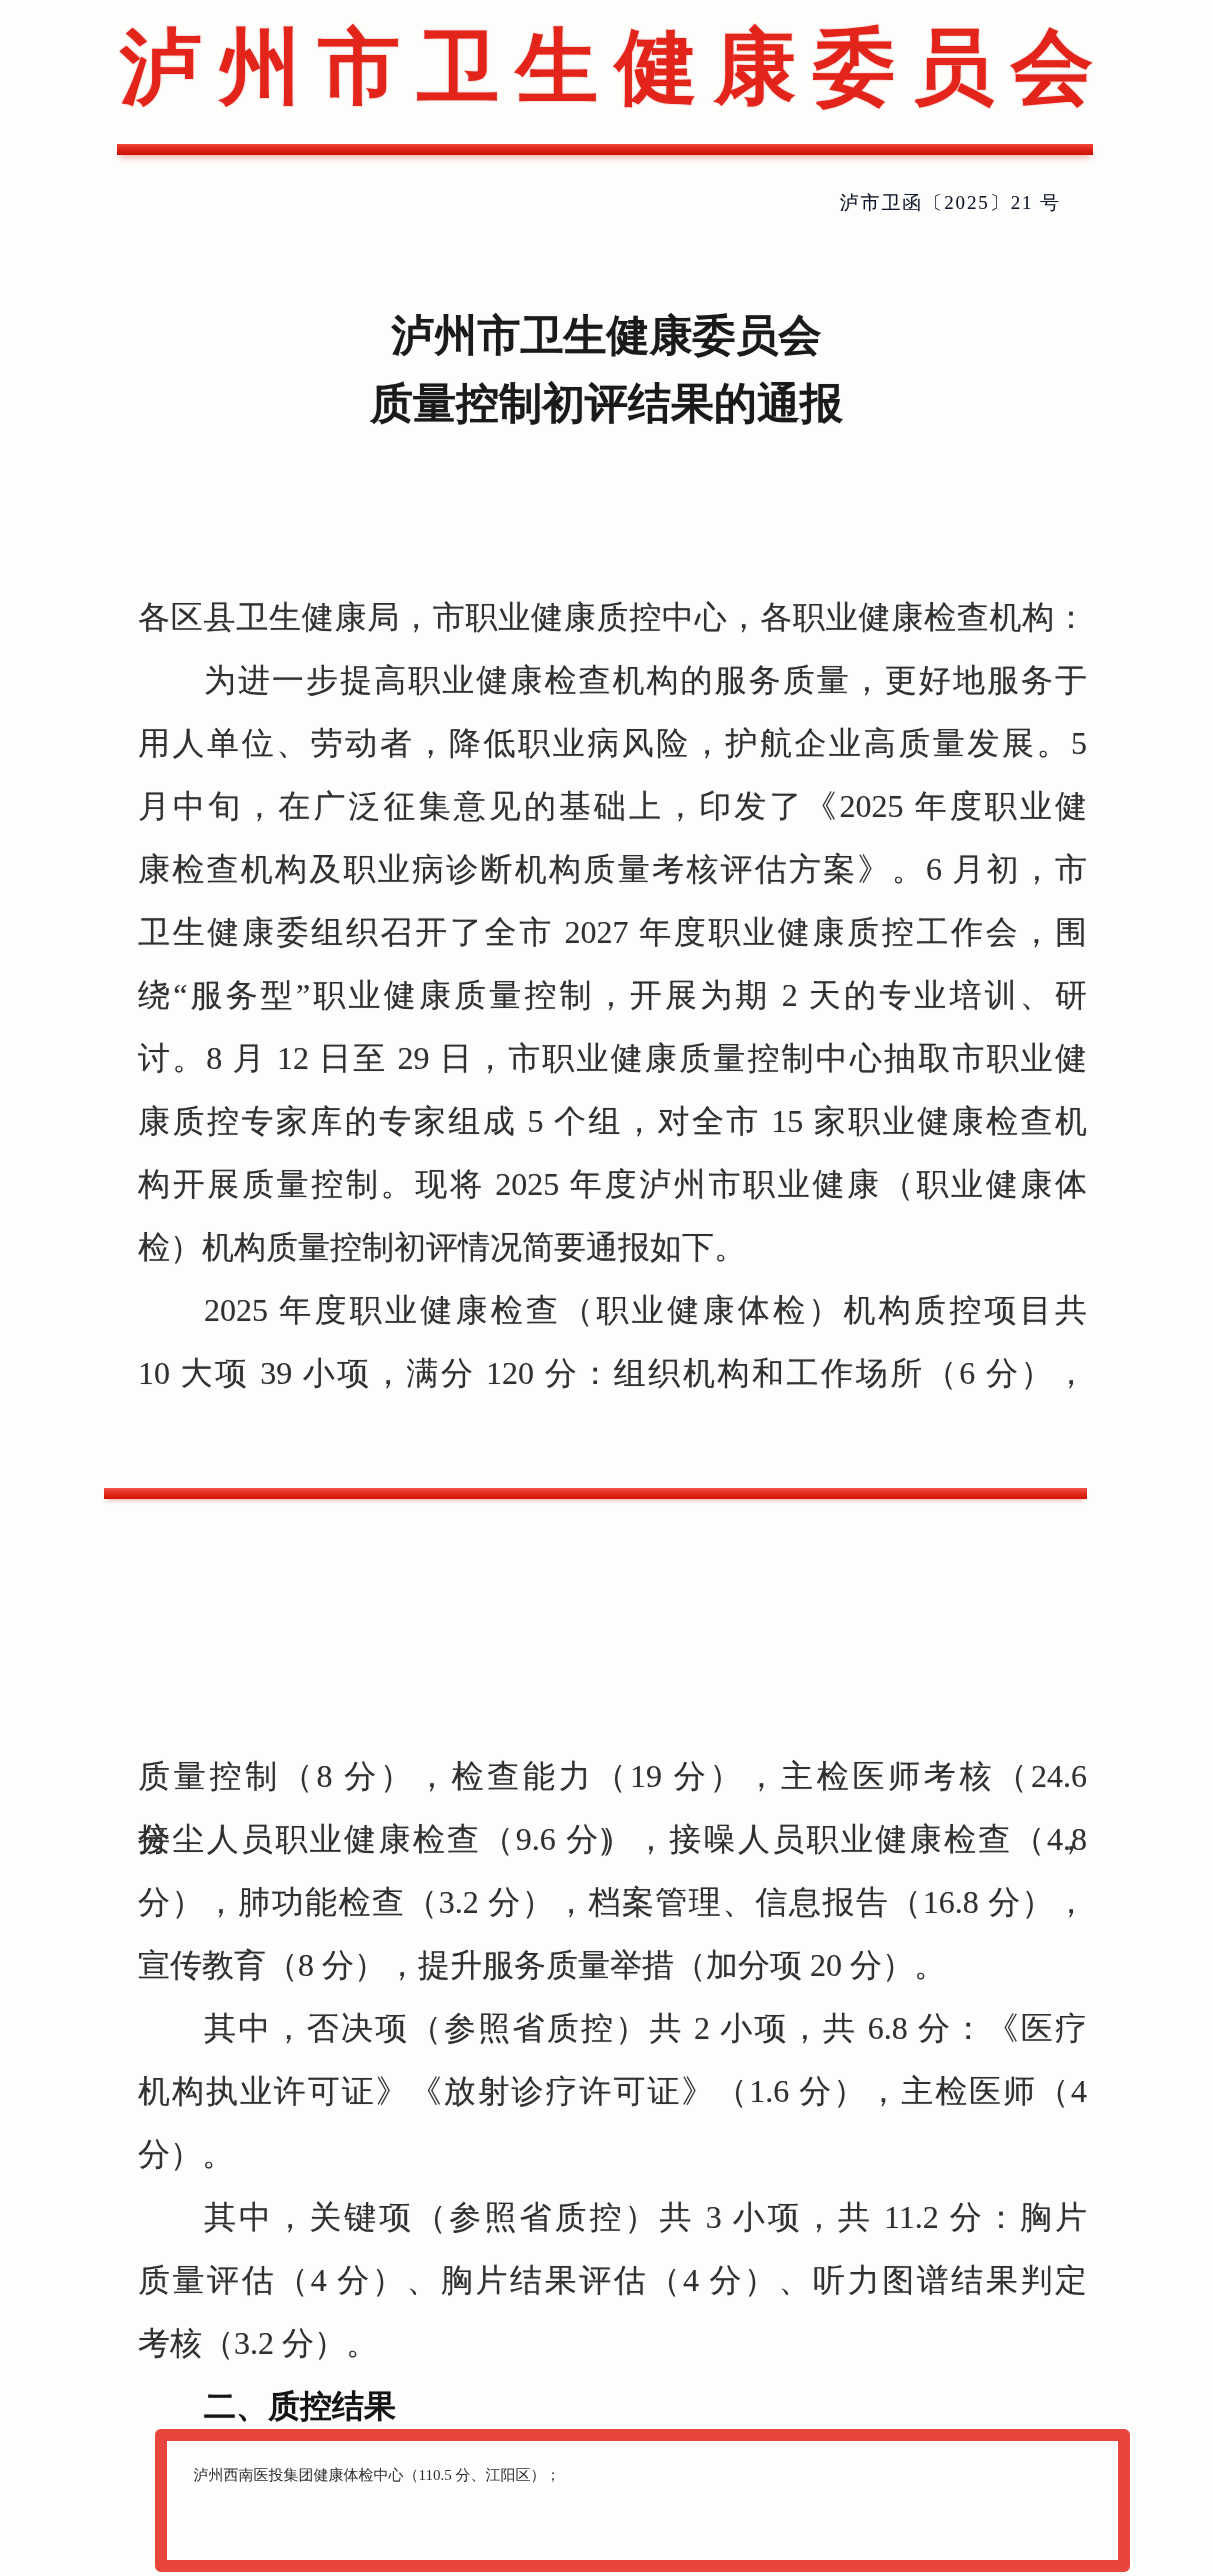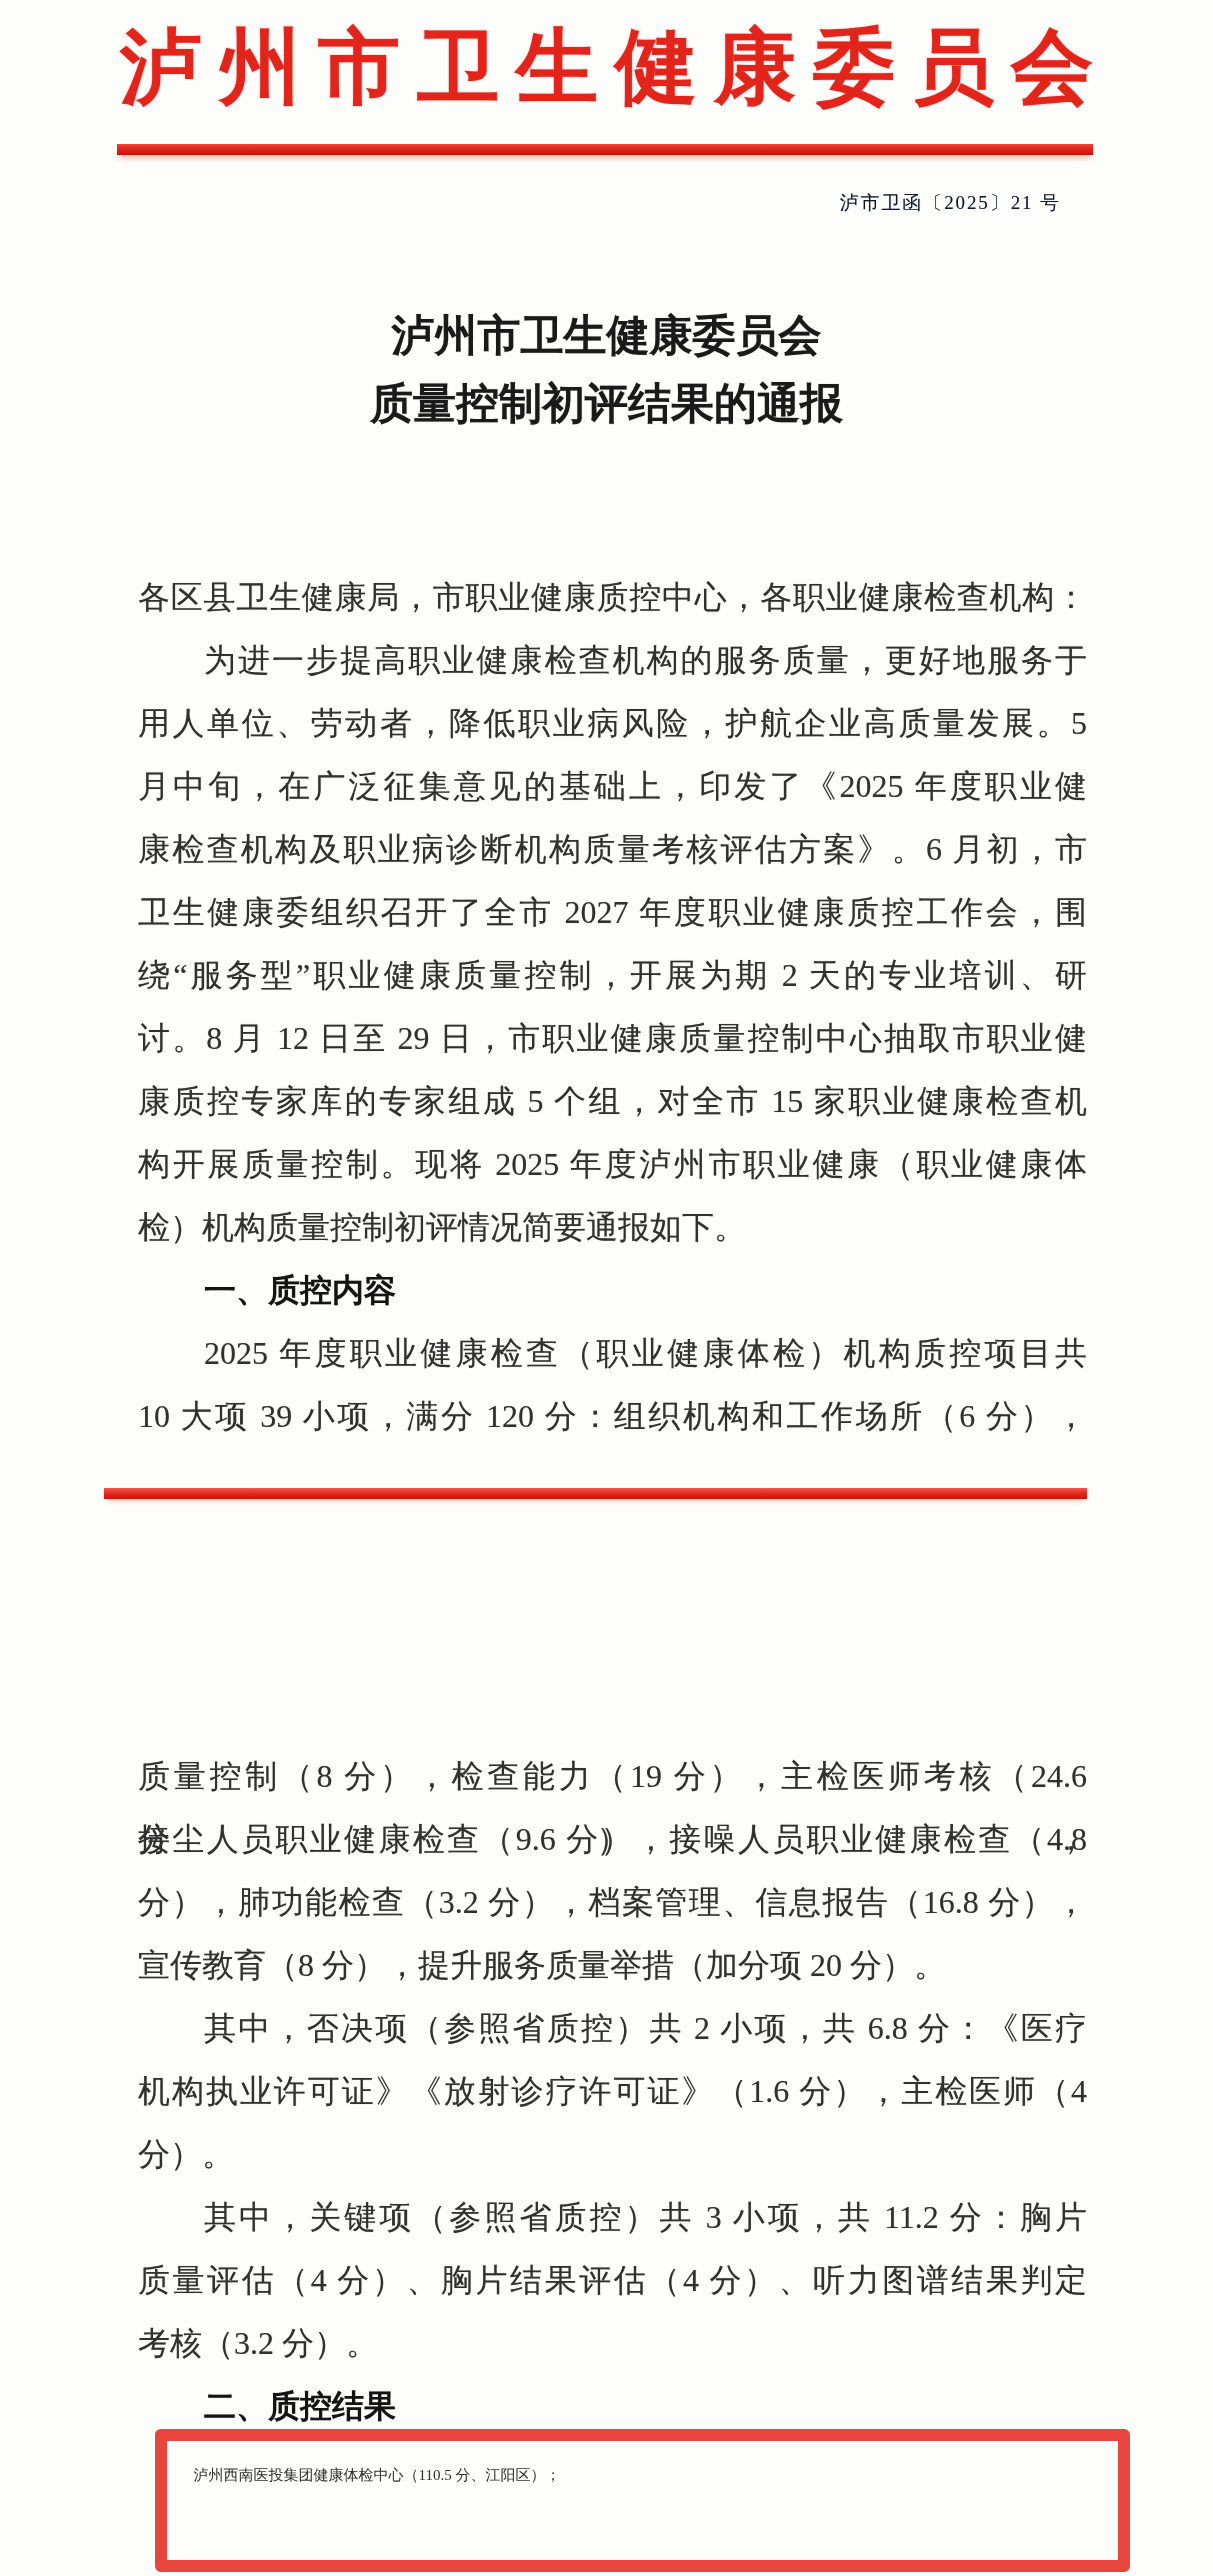--- a/index.html
+++ b/index.html
@@ -48,21 +48,21 @@
     position:absolute;top:302px;left:38px;width:1137px;
     text-align:center;font-weight:700;
     font-size:43px;line-height:68px;color:#1a1a1a;
     text-shadow:0 0 0.9px rgba(20,20,20,.4);
   }
   .body-block{
     position:absolute;left:138px;width:949px;
     font-size:32px;color:#303030;
     text-shadow:0 0 0.9px rgba(48,48,48,.38);
   }
-  .body-page1{top:566px;}
+  .body-page1{top:586px;}
   .body-page2{top:1745px;}
   .line{
     height:63px;line-height:63px;
     white-space:nowrap;
   }
   .line.stretch{
     text-align:justify;
     text-align-last:justify;
     text-justify:inter-character;
     white-space:normal;
@@ -98,21 +98,20 @@
     <div class="line stretch indent">为进一步提高职业健康检查机构的服务质量，更好地服务于</div>
     <div class="line stretch">用人单位、劳动者，降低职业病风险，护航企业高质量发展。5</div>
     <div class="line stretch">月中旬，在广泛征集意见的基础上，印发了《2025 年度职业健</div>
     <div class="line stretch">康检查机构及职业病诊断机构质量考核评估方案》。6 月初，市</div>
     <div class="line stretch">卫生健康委组织召开了全市 2027 年度职业健康质控工作会，围</div>
     <div class="line stretch">绕“服务型”职业健康质量控制，开展为期 2 天的专业培训、研</div>
     <div class="line stretch">讨。8 月 12 日至 29 日，市职业健康质量控制中心抽取市职业健</div>
     <div class="line stretch">康质控专家库的专家组成 5 个组，对全市 15 家职业健康检查机</div>
     <div class="line stretch">构开展质量控制。现将 2025 年度泸州市职业健康（职业健康体</div>
     <div class="line">检）机构质量控制初评情况简要通报如下。</div>
-    <div class="line indent bold">一、质控内容</div>
     <div class="line stretch indent">2025 年度职业健康检查（职业健康体检）机构质控项目共</div>
     <div class="line stretch">10 大项 39 小项，满分 120 分：组织机构和工作场所（6 分），</div>
   </div>
 
 <div class="rule rule-2"></div>
 
 <div class="body-block body-page2" id="page2">
     <div class="line stretch">质量控制（8 分），检查能力（19 分），主检医师考核（24.6 分），</div>
     <div class="line stretch">接尘人员职业健康检查（9.6 分），接噪人员职业健康检查（4.8</div>
     <div class="line stretch">分），肺功能检查（3.2 分），档案管理、信息报告（16.8 分），</div>

